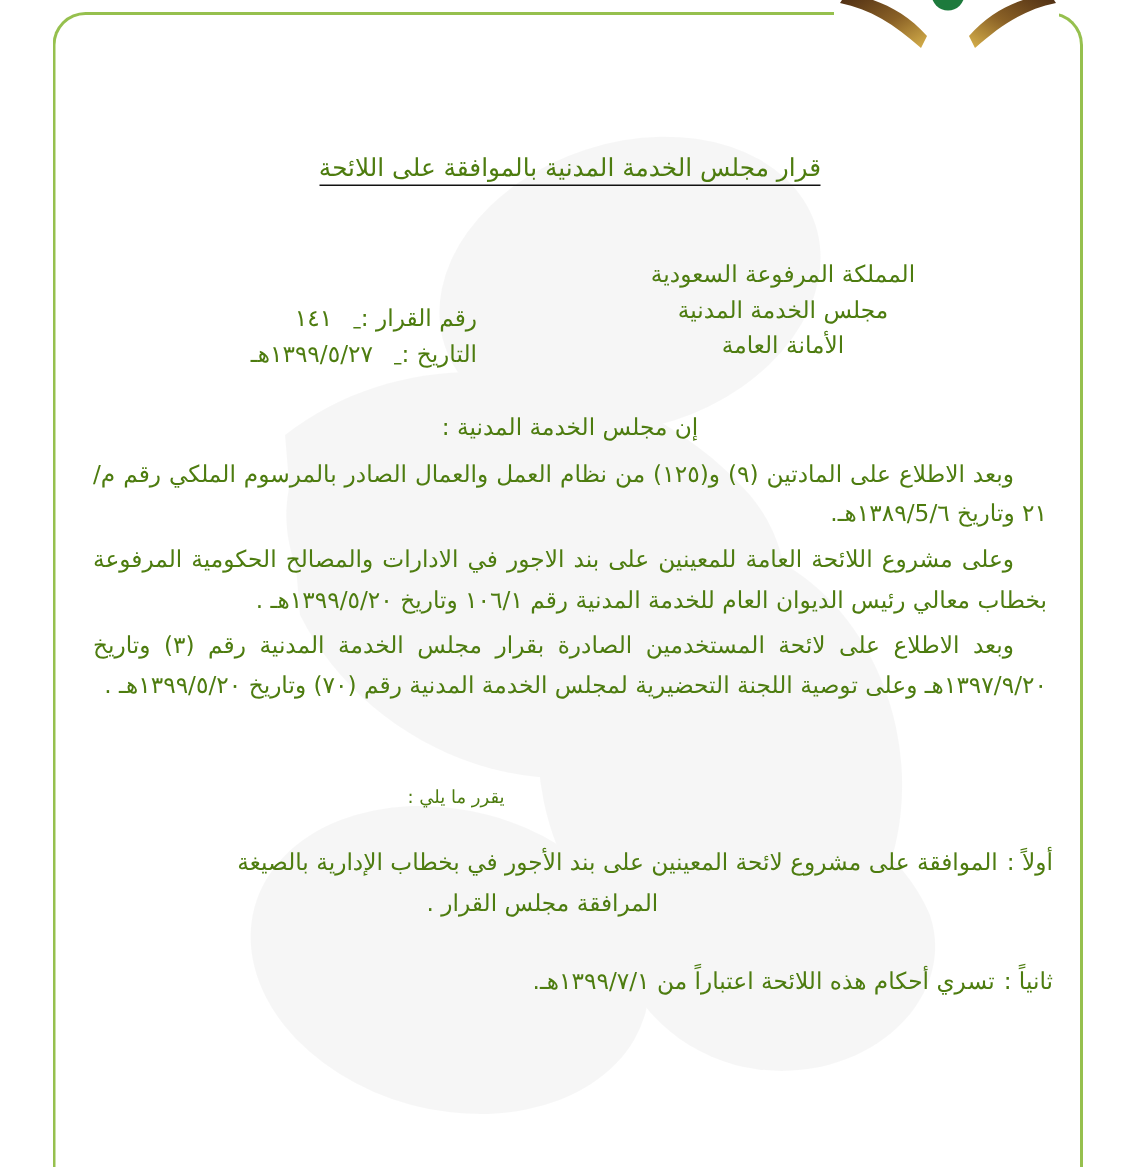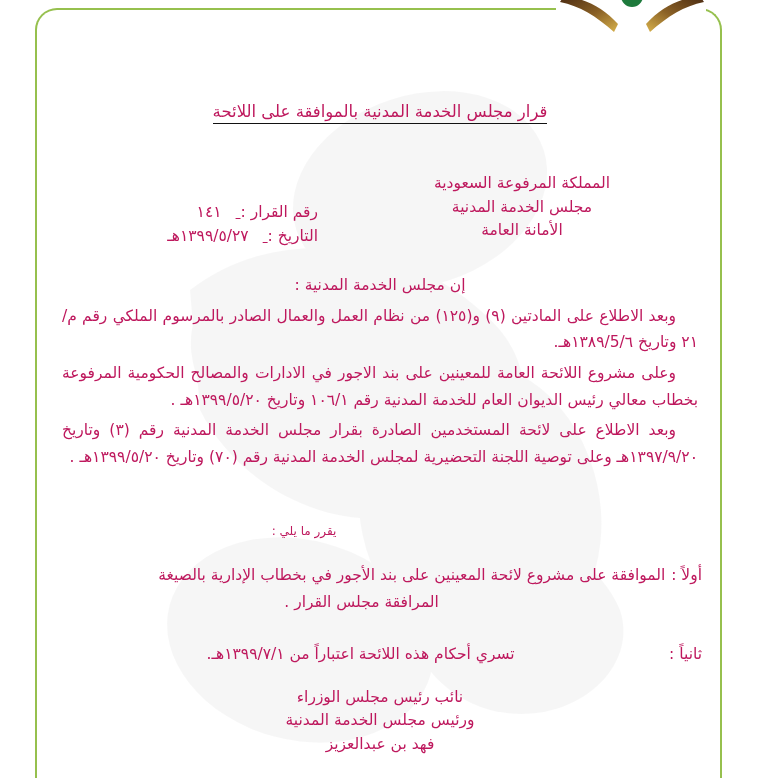--- a/index.html
+++ b/index.html
@@ -74,21 +74,21 @@
   }
 
   
   .content {
     position: absolute;
     left: 0;
     top: 0;
     width: 760px;
     height: 778px;
     z-index: 5;
-    color: #be185d;
+    color: #4d7c0f;
   }
 
   .doc-title {
     position: absolute;
     top: 100px;
     left: 0;
     width: 760px;
     text-align: center;
     font-size: 16.5px;
     line-height: 1.5;
@@ -178,21 +178,21 @@
   }
   .clause-text {
     flex: 1 1 auto;
     text-align: justify;
   }
   .clause-text .cont {
     display: block;
     text-align: center;
   }
   .clause.short .clause-text {
-    text-align: center;
+    text-align: right;
   }
 
   .signature {
     position: absolute;
     top: 686px;
     left: 0;
     width: 760px;
     text-align: center;
     font-size: 15.5px;
     line-height: 1.5;
@@ -283,20 +283,15 @@
           <span>الموافقة على مشروع  لائحة المعينين على بند الأجور في بخطاب الإدارية بالصيغة</span>
           <span class="cont">المرافقة مجلس القرار .</span>
         </span>
       </div>
       <div class="clause short">
         <span class="clause-num">ثانياً :</span>
         <span class="clause-text">تسري أحكام هذه اللائحة اعتباراً من ١٣٩٩/٧/١هـ.</span>
       </div>
     </div>
 
-    <div class="signature">
-      <div>نائب رئيس مجلس الوزراء</div>
-      <div>ورئيس مجلس الخدمة المدنية</div>
-      <div>فهد بن عبدالعزيز</div>
-    </div>
 
   </div>
 </div>
 
 </body></html>

